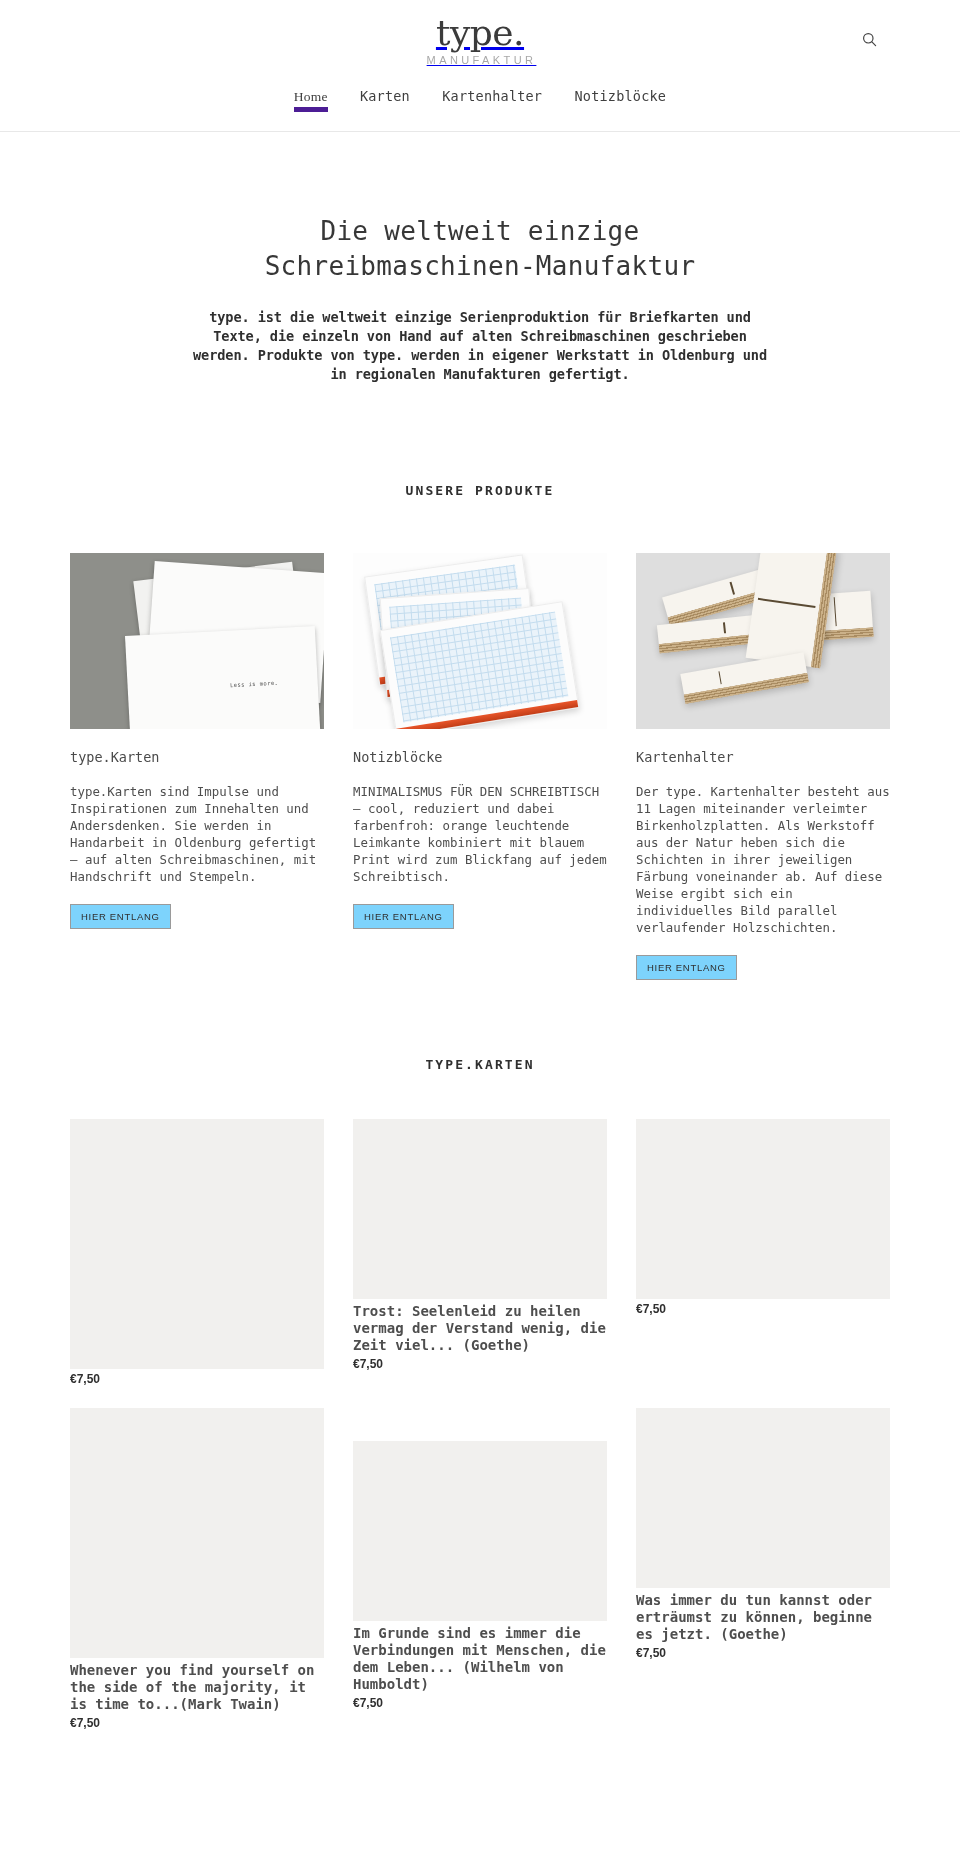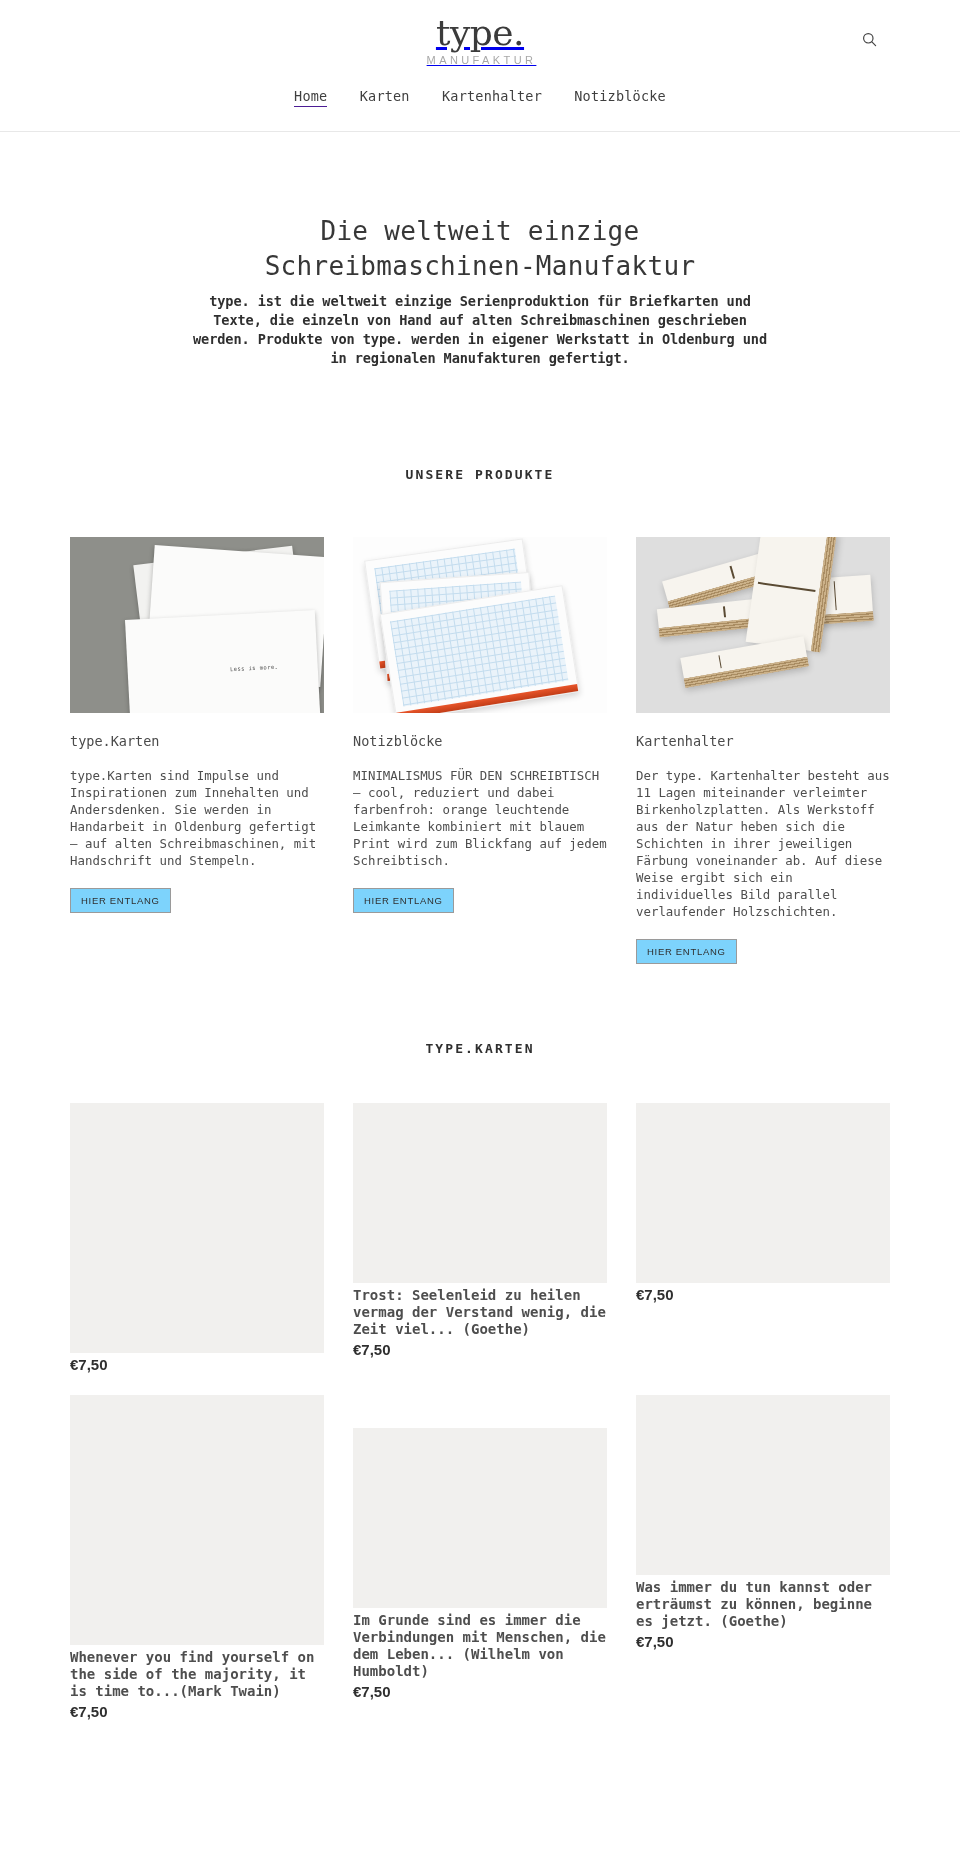--- a/index.html
+++ b/index.html
@@ -71,21 +71,22 @@
     letter-spacing: 0.2px;
   }
   .mainnav a {
     color: #3f3f3f;
     text-decoration: none;
     margin: 0 12px;
     padding-bottom: 2px;
     display: inline-block;
   }
   .mainnav a.active {
-    border-bottom: 1px solid #4c1d95;
+    border-bottom: 5px solid #4c1d95;
+    font-family: Liberation Serif, serif;
   }
 
   
   .wrap {
     width: 960px;
     margin: 0 auto;
   }
   .inner {
     width: 820px;
     margin: 0 auto;
@@ -97,21 +98,21 @@
     text-align: center;
   }
   .hero h1 {
     font-size: 26px;
     font-weight: 400;
     line-height: 35px;
     color: #373737;
     letter-spacing: 0.3px;
   }
   .hero p {
-    margin-top: 8px;
+    margin-top: 24px;
     font-size: 13.6px;
     font-weight: bold;
     line-height: 19px;
     color: #2f2f2f;
     width: 580px;
     margin-left: auto;
     margin-right: auto;
     letter-spacing: -0.1px;
   }
 
@@ -272,21 +273,21 @@
 
   .ktitle {
     margin-top: 4px;
     font-size: 14px;
     line-height: 17px;
     color: #4e4e4e;
     font-weight: bold;
   }
   .kprice {
     margin-top: 3px;
-    font-size: 15px;
+    font-size: 12px;
     font-weight: bold;
     color: #2f2f2f;
     font-family: "Liberation Sans", "DejaVu Sans", sans-serif;
   }
 
   
   .cta-wrap {
     text-align: center;
     padding-top: 45px;
     padding-bottom: 58px;

